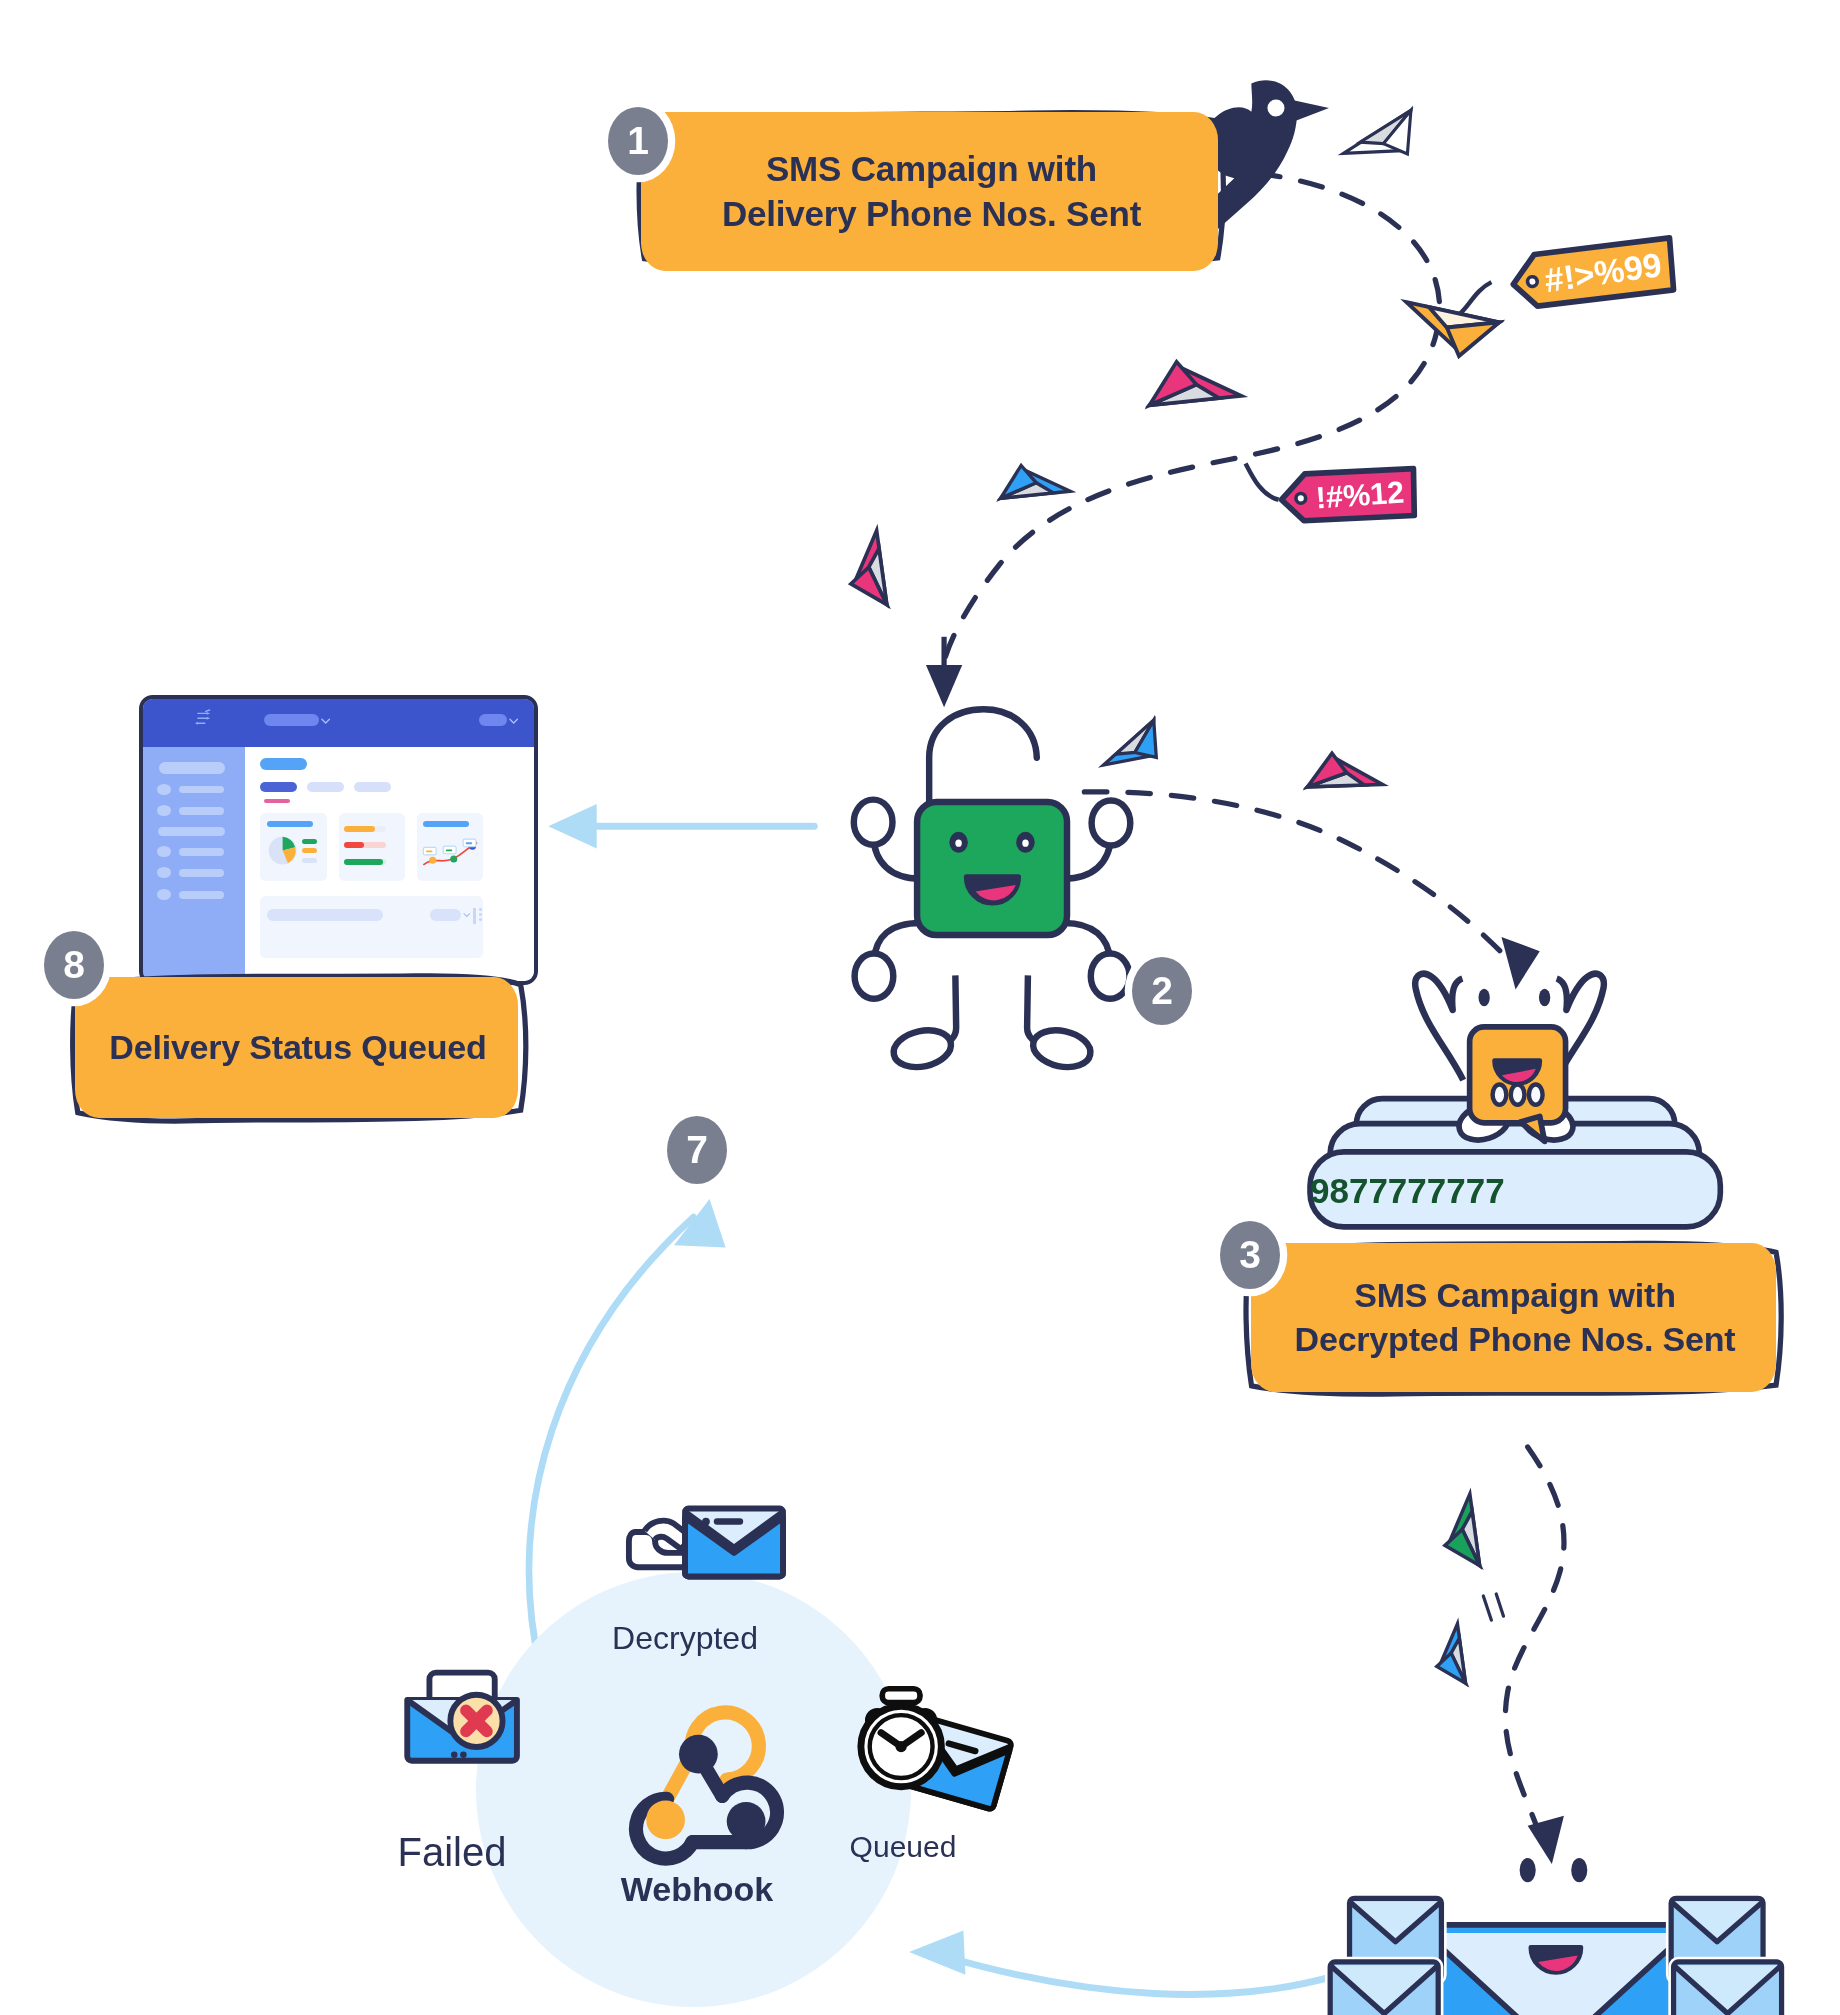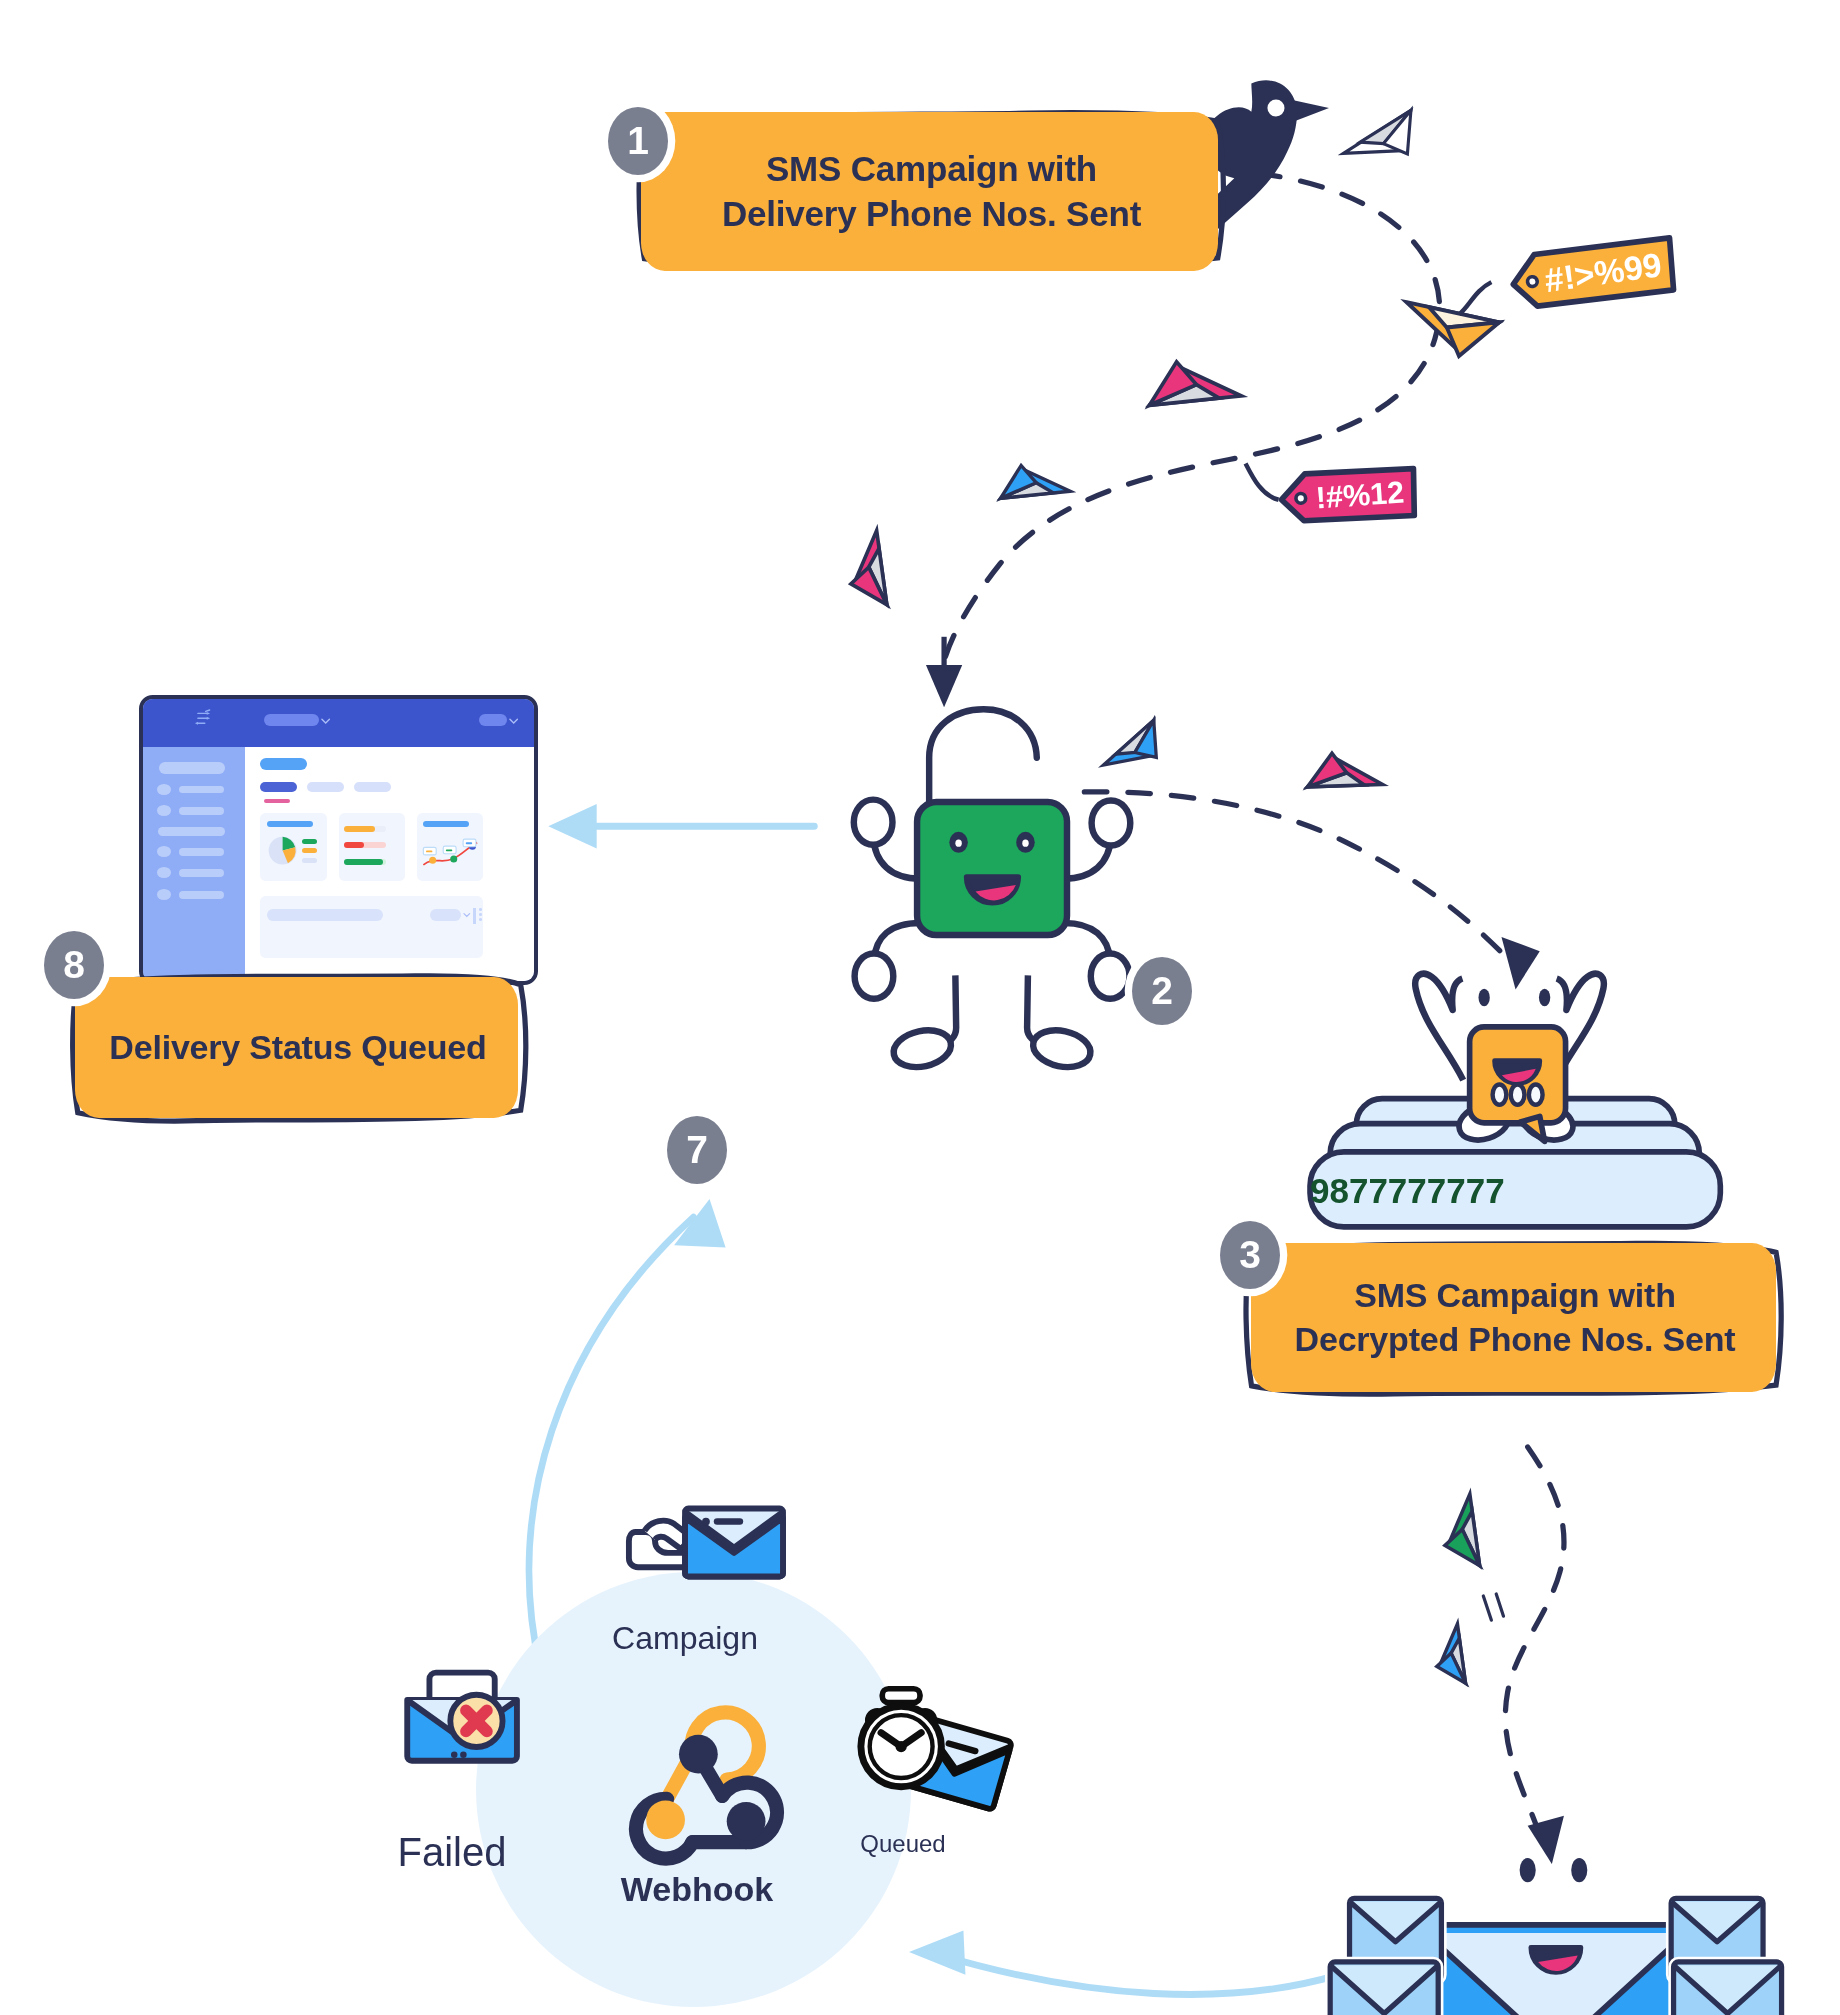--- a/index.html
+++ b/index.html
@@ -410,21 +410,21 @@
     </g>
     <g>
       <rect x="86" y="8" width="150" height="104" rx="5" fill="#DCEEFD" stroke="#2B3154" stroke-width="9"></rect>
       <path d="M86,22 L161,76 L236,22 L236,107 C236,110 234,112 231,112 L91,112 C88,112 86,110 86,107 Z" fill="#2EA0F5" stroke="#2B3154" stroke-width="9" stroke-linejoin="round"></path>
       <path d="M86,13 L161,68 L236,13" fill="none" stroke="#2B3154" stroke-width="9"></path>
       <circle cx="118" cy="28" r="6" fill="#2B3154"></circle>
       <path d="M135,28 L170,28" stroke="#2B3154" stroke-width="10" stroke-linecap="round"></path>
     </g>
   </g>
 </svg>
-<div class="wh-label" style="left:556px;top:1620px;width:258px;font-size:32px;">Campaign</div>
+<div class="wh-label" style="left:556px;top:1620px;width:258px;font-size:32px;">Decrypted</div>
 
 <svg class="layer" viewBox="0 0 4567 7384">
   <g transform="translate(1010,4150) scale(1.62)">
     <rect x="34" y="0" width="100" height="120" rx="10" fill="#ffffff" stroke="#2B3154" stroke-width="9"></rect>
     <path d="M0,42 L168,42 L168,128 C168,132 165,135 161,135 L7,135 C3,135 0,132 0,128 Z" fill="#2EA0F5" stroke="#2B3154" stroke-width="9" stroke-linejoin="round"></path>
     <path d="M0,42 L84,102 L168,42" fill="#DCEEFD" stroke="#2B3154" stroke-width="9" stroke-linejoin="round"></path>
     <circle cx="106" cy="74" r="40" fill="#FBDFA8" stroke="#2B3154" stroke-width="9"></circle>
     <g stroke="#E03A51" stroke-width="18" stroke-linecap="round">
       <path d="M90,58 L122,90"></path>
           <path d="M122,58 L90,90"></path>
@@ -450,21 +450,21 @@
       <circle cx="36" cy="50" r="15" fill="#ffffff" stroke="#0E0E0E" stroke-width="9"></circle>
       <circle cx="112" cy="50" r="15" fill="#ffffff" stroke="#0E0E0E" stroke-width="9"></circle>
       <circle cx="74" cy="92" r="64" fill="#ffffff" stroke="#0E0E0E" stroke-width="11"></circle>
       <circle cx="74" cy="92" r="50" fill="#ffffff" stroke="#0E0E0E" stroke-width="7"></circle>
       <path d="M74,92 L42,70" stroke="#0E0E0E" stroke-width="11" stroke-linecap="round"></path>
       <path d="M74,92 L106,70" stroke="#0E0E0E" stroke-width="11" stroke-linecap="round"></path>
       <circle cx="74" cy="92" r="9" fill="#0E0E0E"></circle>
     </g>
   </g>
 </svg>
-<div class="wh-label" style="left:778px;top:1830px;width:250px;font-size:24px;">Queued</div>
+<div class="wh-label" style="left:778px;top:1830px;width:250px;font-size:30px;">Queued</div>
 
 <svg class="layer" viewBox="0 0 4567 7384">
   <g transform="translate(1540,4260) scale(1.85)">
     <path d="M96,48 A45,45 0 1,1 142,84" fill="none" stroke="#FBB03B" stroke-width="19" stroke-linecap="round"></path>
     <path d="M96,48 L62,110" fill="none" stroke="#FBB03B" stroke-width="19" stroke-linecap="round"></path>
     <path d="M62,110 A40,40 0 1,0 96,168" fill="none" stroke="#2B3154" stroke-width="19" stroke-linecap="round"></path>
     <path d="M96,168 L168,168" fill="none" stroke="#2B3154" stroke-width="19" stroke-linecap="round"></path>
     <path d="M168,168 A40,40 0 1,0 136,106" fill="none" stroke="#2B3154" stroke-width="19" stroke-linecap="round"></path>
     <path d="M136,106 L104,52" fill="none" stroke="#2B3154" stroke-width="19" stroke-linecap="round"></path>
     <circle cx="104" cy="50" r="26" fill="#2B3154"></circle>

